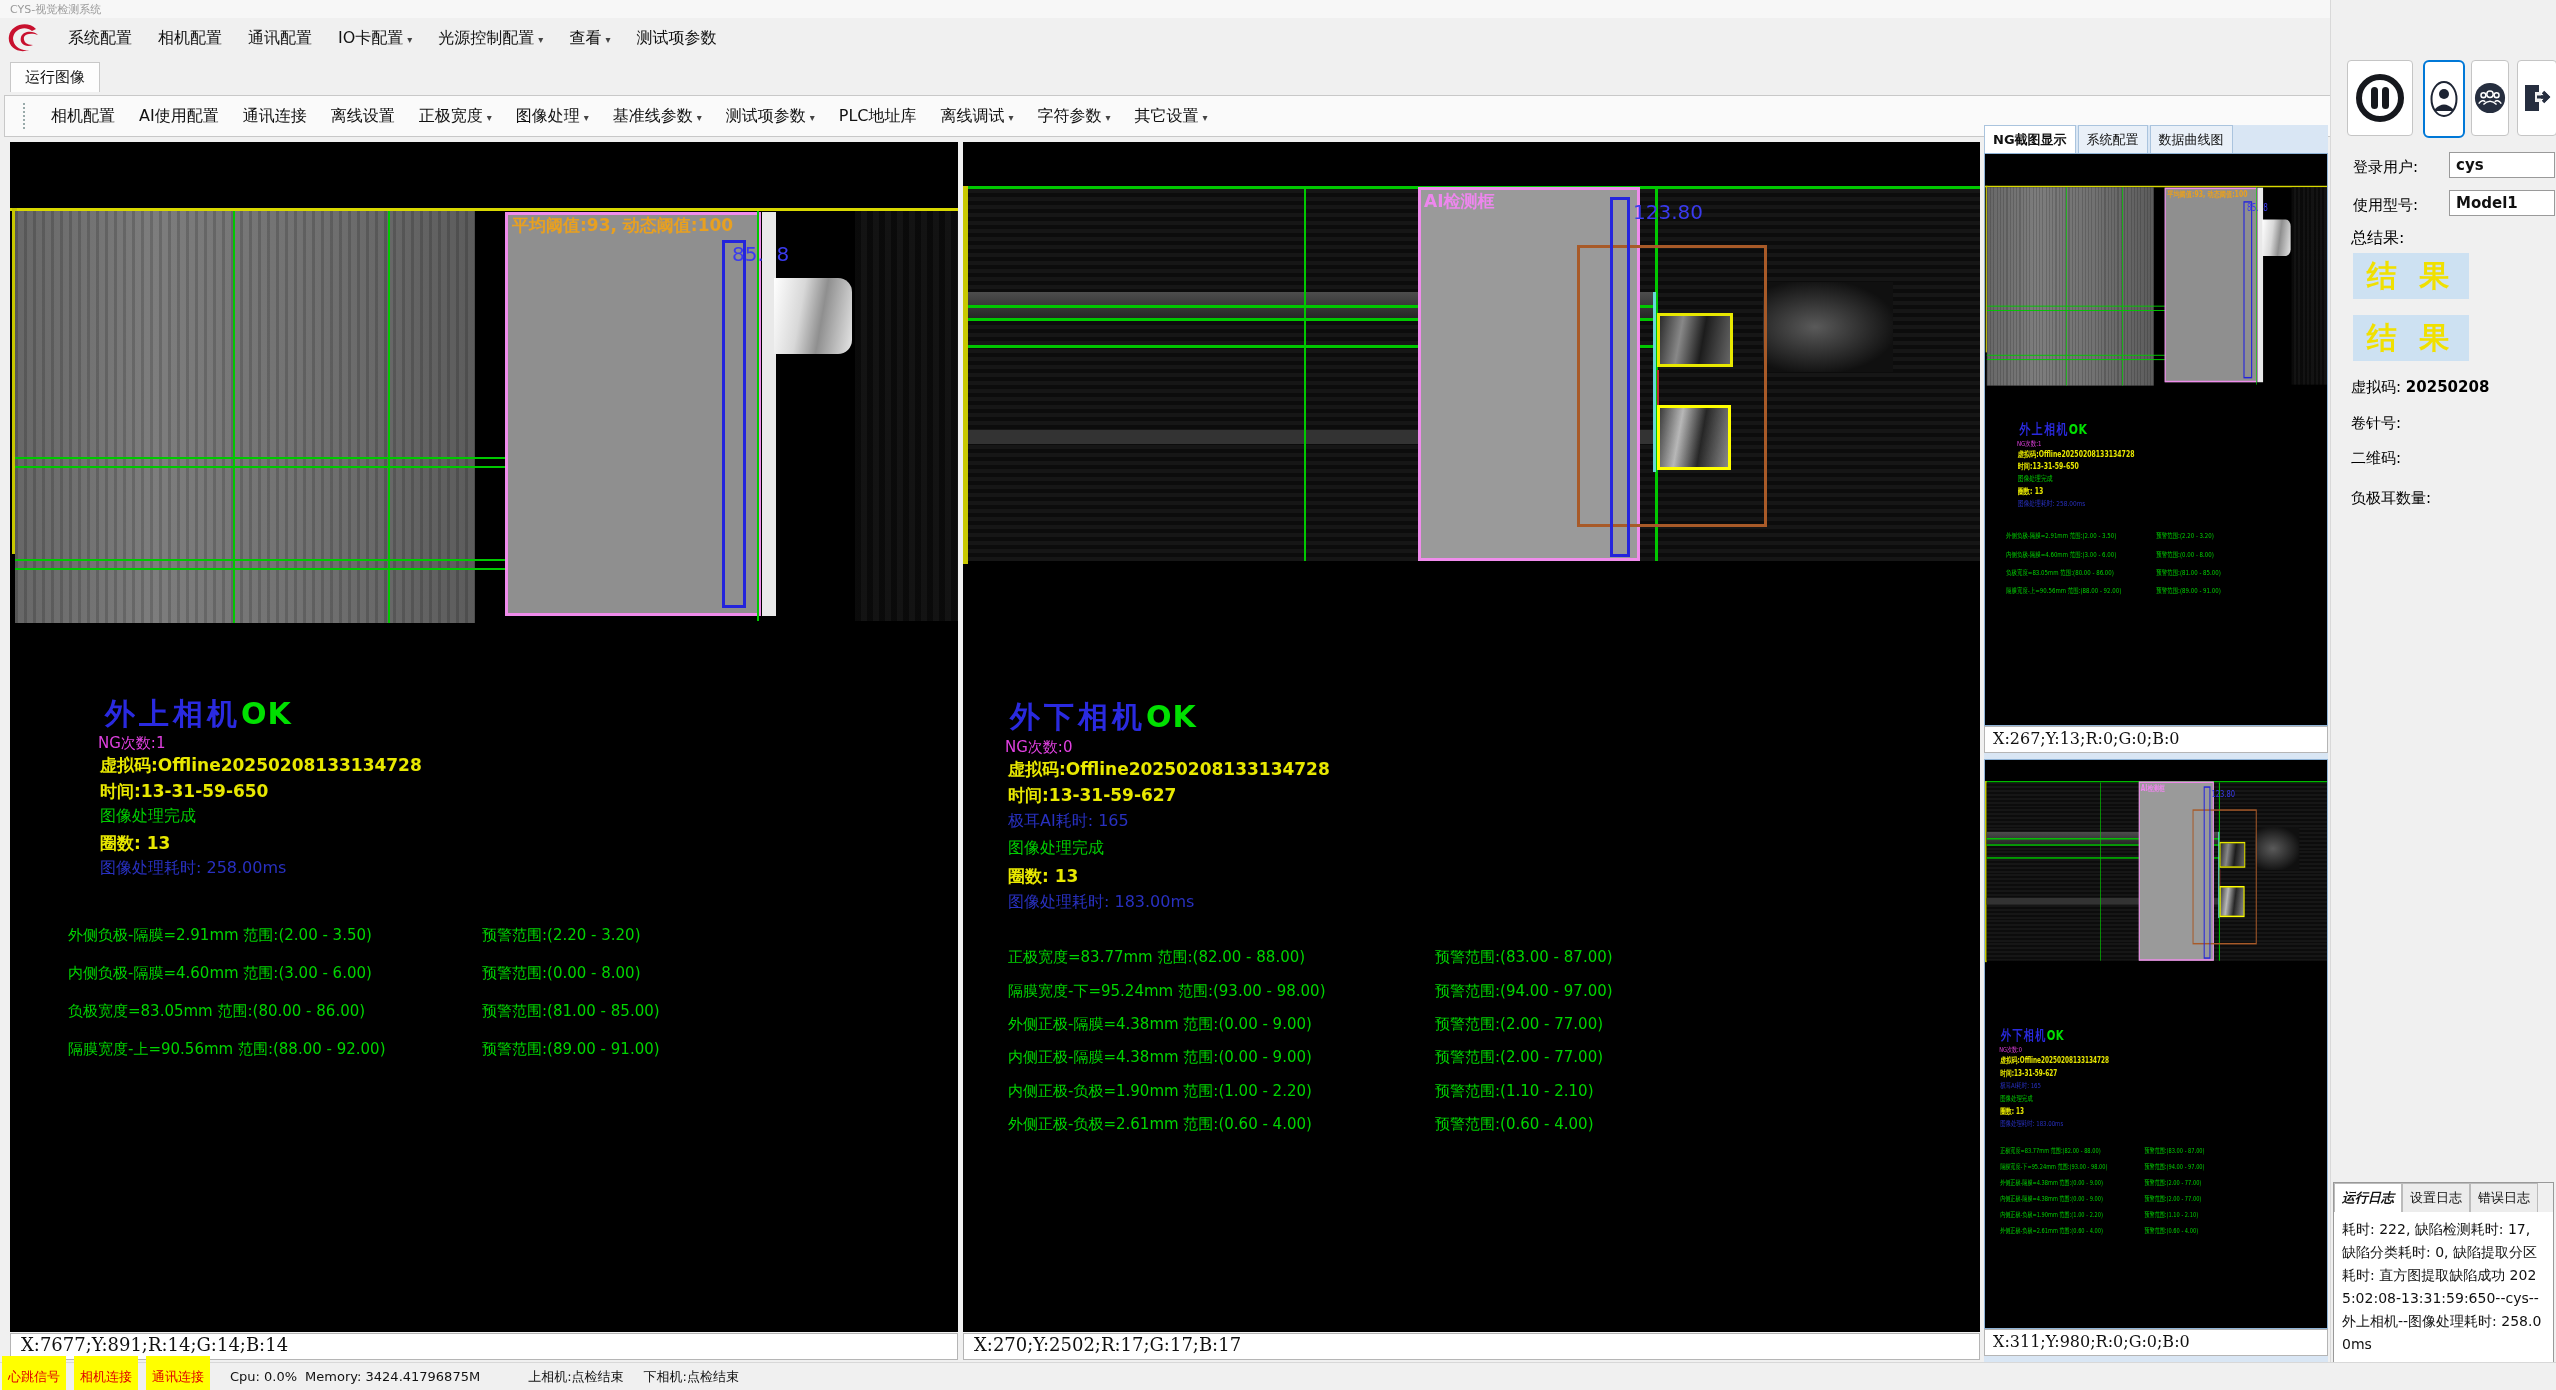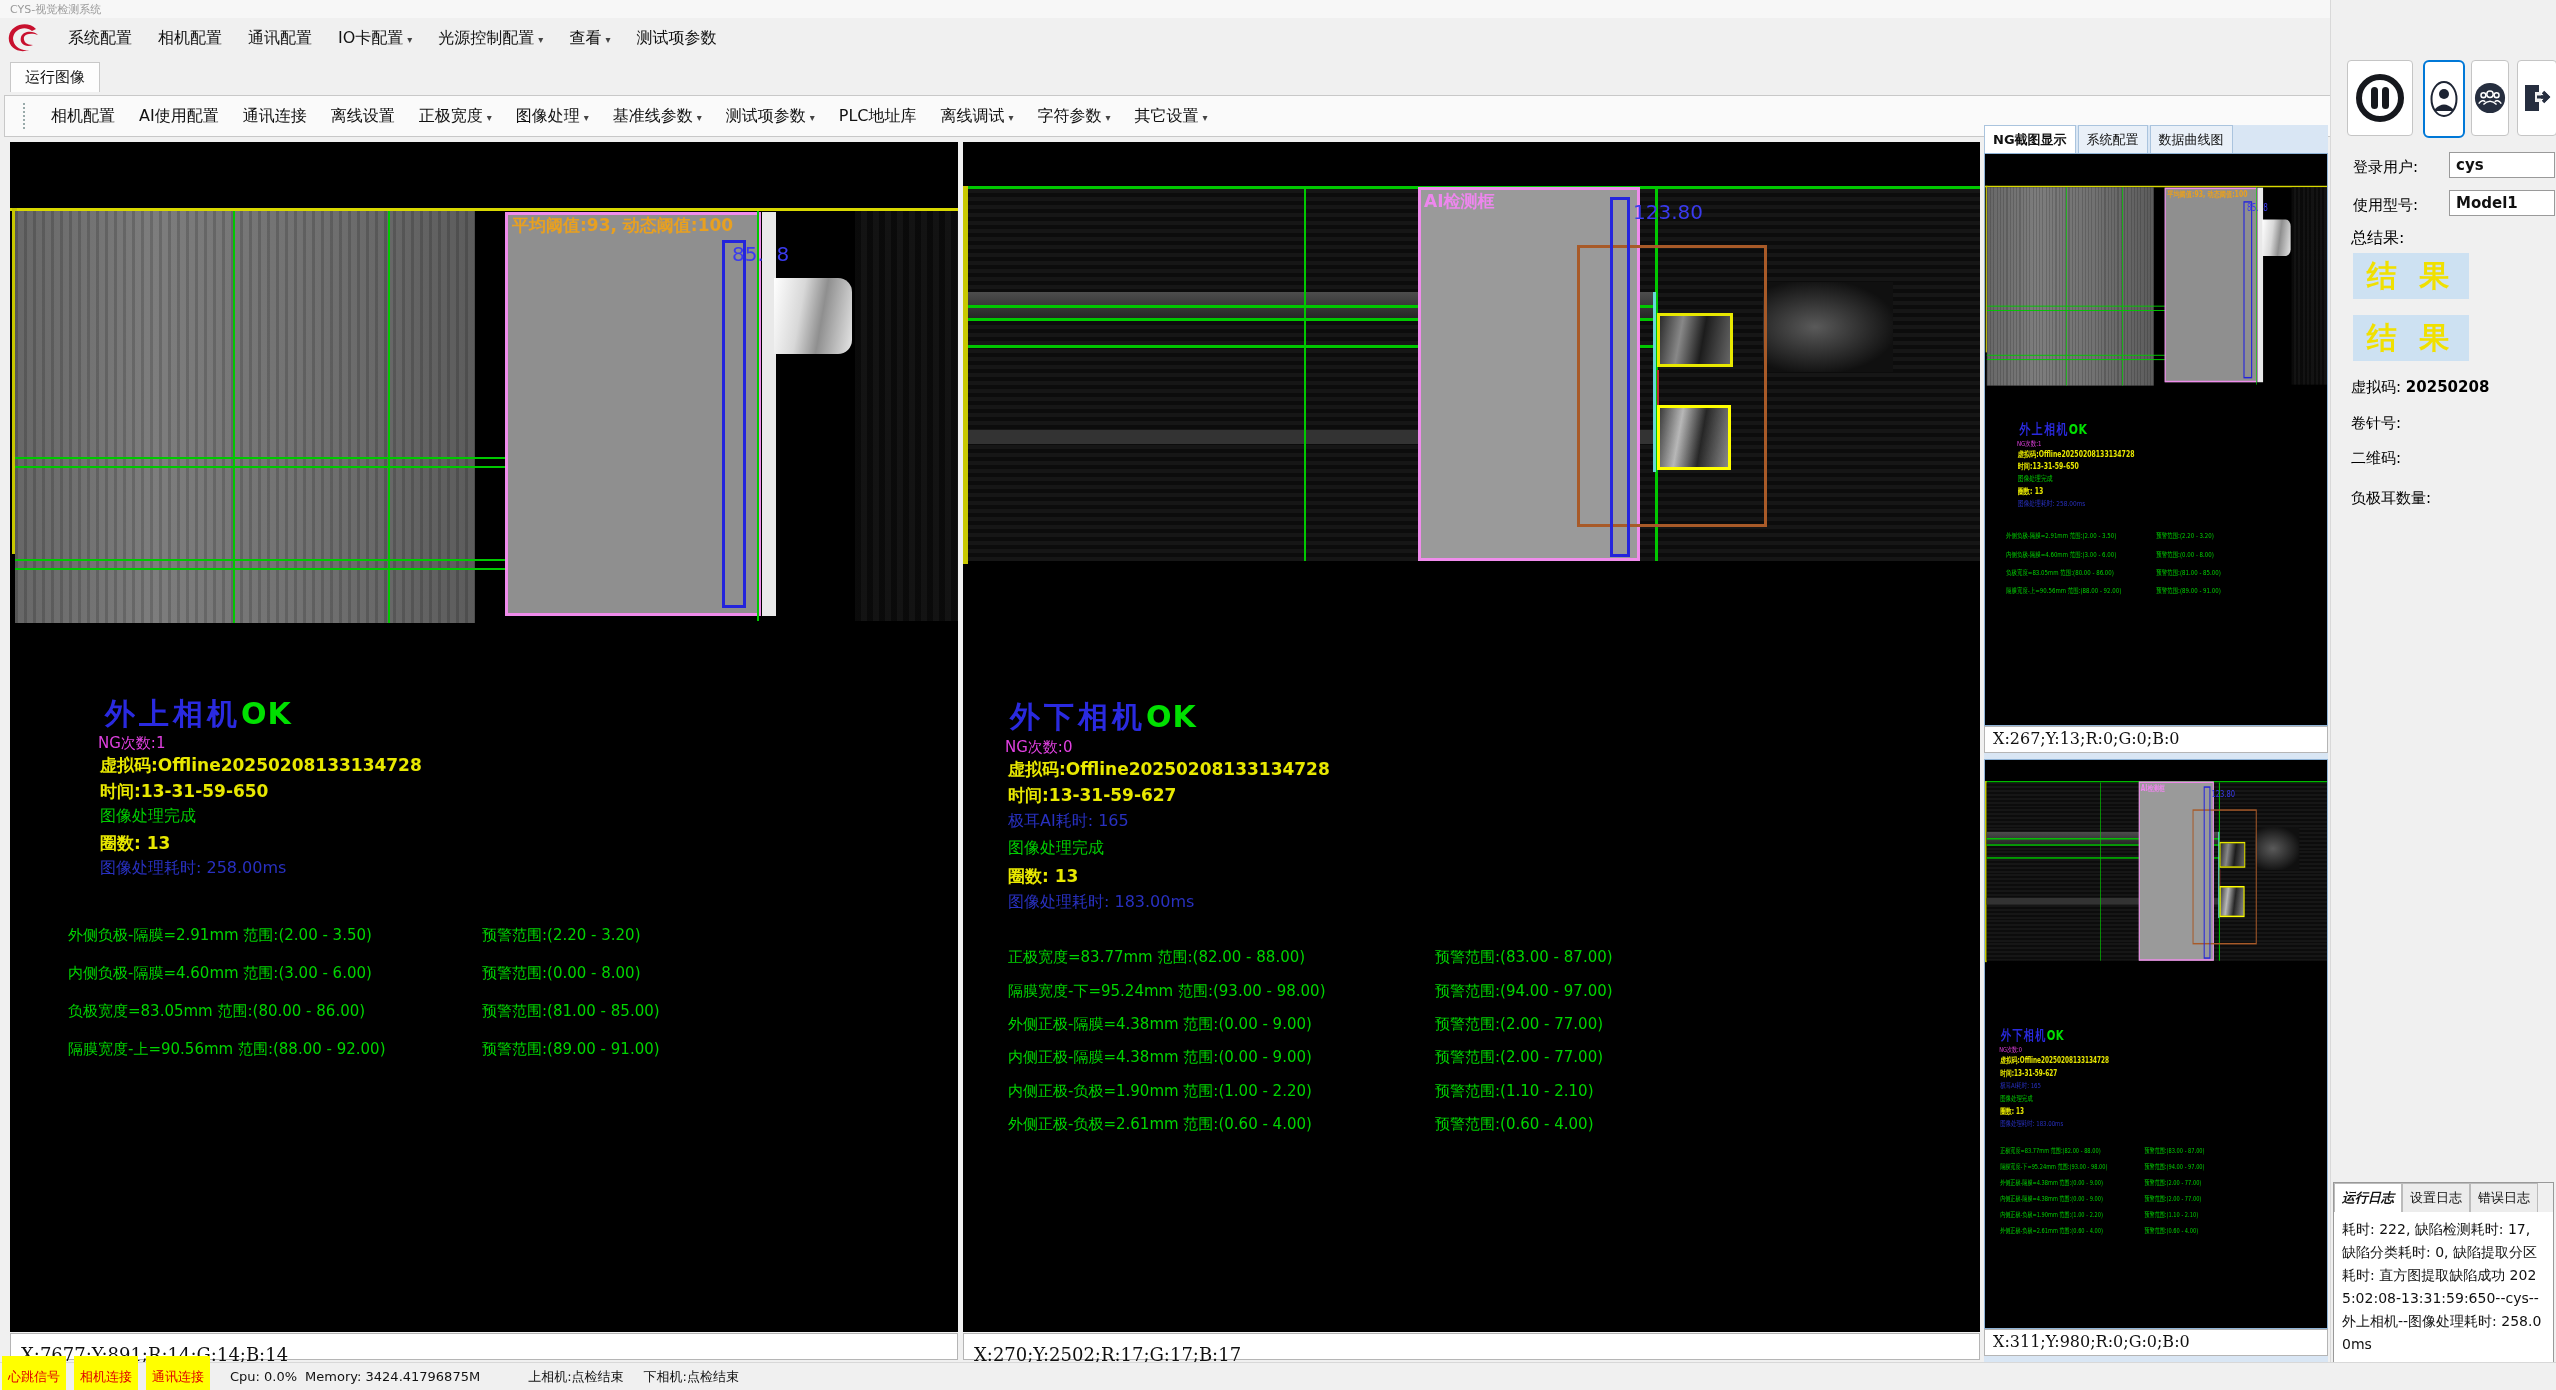--- a/index.html
+++ b/index.html
@@ -17,21 +17,21 @@
   
   .tabrow{position:absolute;left:0;top:58px;width:2556px;height:34px;}
   .viewtab{position:absolute;left:10px;top:4px;padding:5px 14px;background:#fdfdfd;border:1px solid #c8c8c8;border-bottom:none;font-size:15px;}
   
   .toolbar{position:absolute;left:4px;top:95px;width:2548px;height:42px;background:#fafafa;border:1px solid #c8c8c8;box-sizing:border-box;display:flex;align-items:center;gap:24px;padding-left:18px;font-size:15px;}
   .grip{border-left:2px dotted #9aa;height:26px;margin-right:2px;}
   
   .panel{position:absolute;top:142px;height:1190px;background:#000;overflow:hidden;}
   #panelL{left:10px;width:948px;}
   #panelM{left:963px;width:1017px;}
-  .coordbar{position:absolute;top:1333px;height:27px;background:#fff;border:1px solid #b5b5b5;box-sizing:border-box;font-family:"DejaVu Serif","Liberation Serif",serif;font-size:18px;color:#111;padding:10px 10px;}
+  .coordbar{position:absolute;top:1333px;height:27px;background:#fff;border:1px solid #b5b5b5;box-sizing:border-box;font-family:"DejaVu Serif","Liberation Serif",serif;font-size:18px;color:#111;padding:0 10px;}
   
   .hline,.vline{position:absolute;}
   .ov{position:absolute;white-space:nowrap;}
   .cam-title{font-size:30px;font-weight:bold;letter-spacing:4px;}
   .ct-b{color:#2a2ae0;} .ct-ok{color:#00e000;letter-spacing:1px;}
   .ng{color:#e040e0;font-size:15px;}
   .ty{color:#e8e800;font-weight:bold;font-size:17px;}
   .tg{color:#00cc00;font-size:16px;}
   .tb{color:#2830c0;font-size:16px;}
   .meas{position:absolute;color:#00d400;font-size:15px;white-space:nowrap;}

